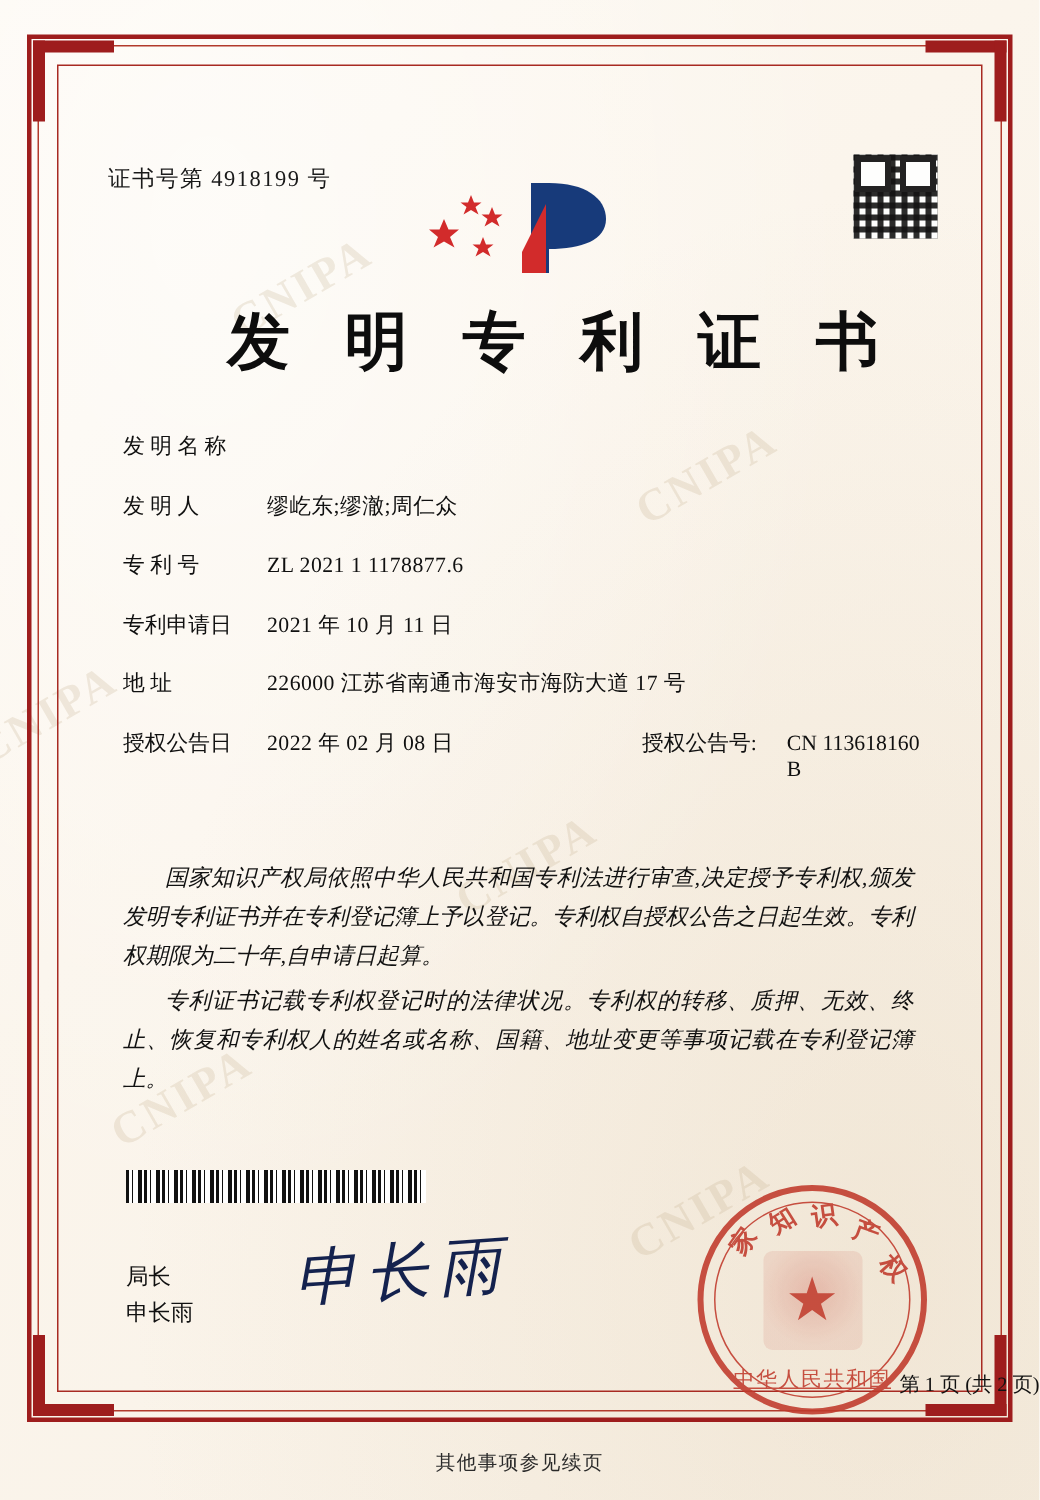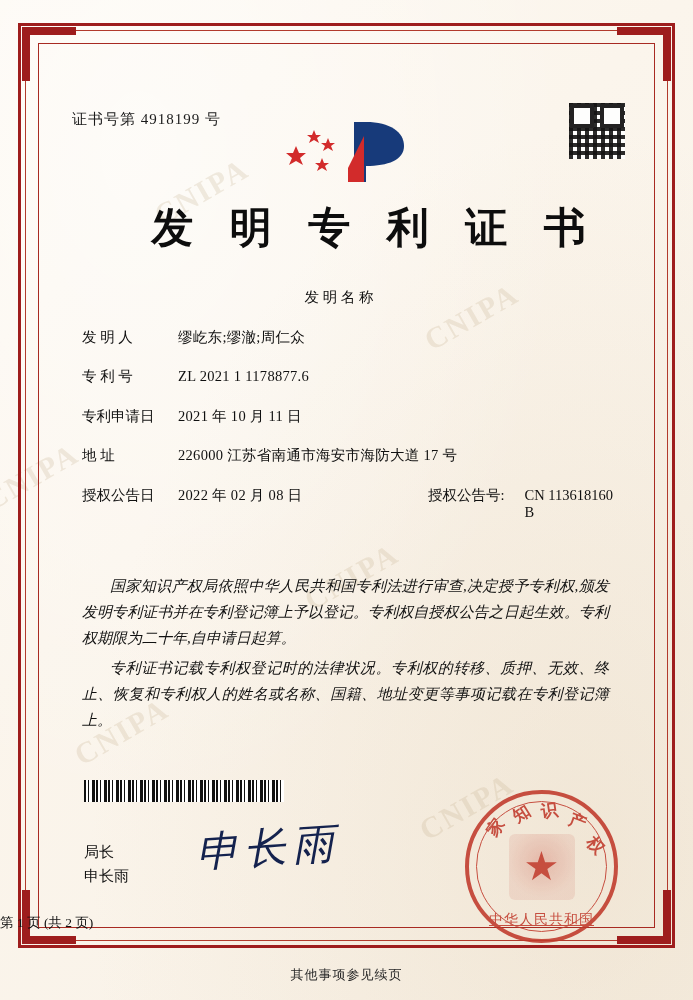--- a/index.html
+++ b/index.html
@@ -156,21 +156,20 @@
     left: 82px;
     right: 70px;
     top: 288px;
   }
   .field-row {
     display: flex;
     align-items: baseline;
     margin-bottom: 20.5px;
     font-size: 14.5px;
     color: #101010;
-    justify-content: center;
   }
   .field-label {
     width: 96px;
     flex: 0 0 96px;
     letter-spacing: 0px;
     white-space: nowrap;
   }
   .field-value {
     flex: 1;
     letter-spacing: 0.3px;
@@ -303,21 +302,21 @@
     white-space: nowrap;
     text-decoration: underline;
   }
 
   
   .page-no {
     position: absolute;
     left: 0;
     right: 0;
     bottom: 68px;
-    text-align: left;
+    text-align: right;
     font-size: 13.5px;
     color: #111;
   }
   .footnote {
     position: absolute;
     left: 0;
     right: 0;
     bottom: 16px;
     text-align: center;
     font-size: 13px;

